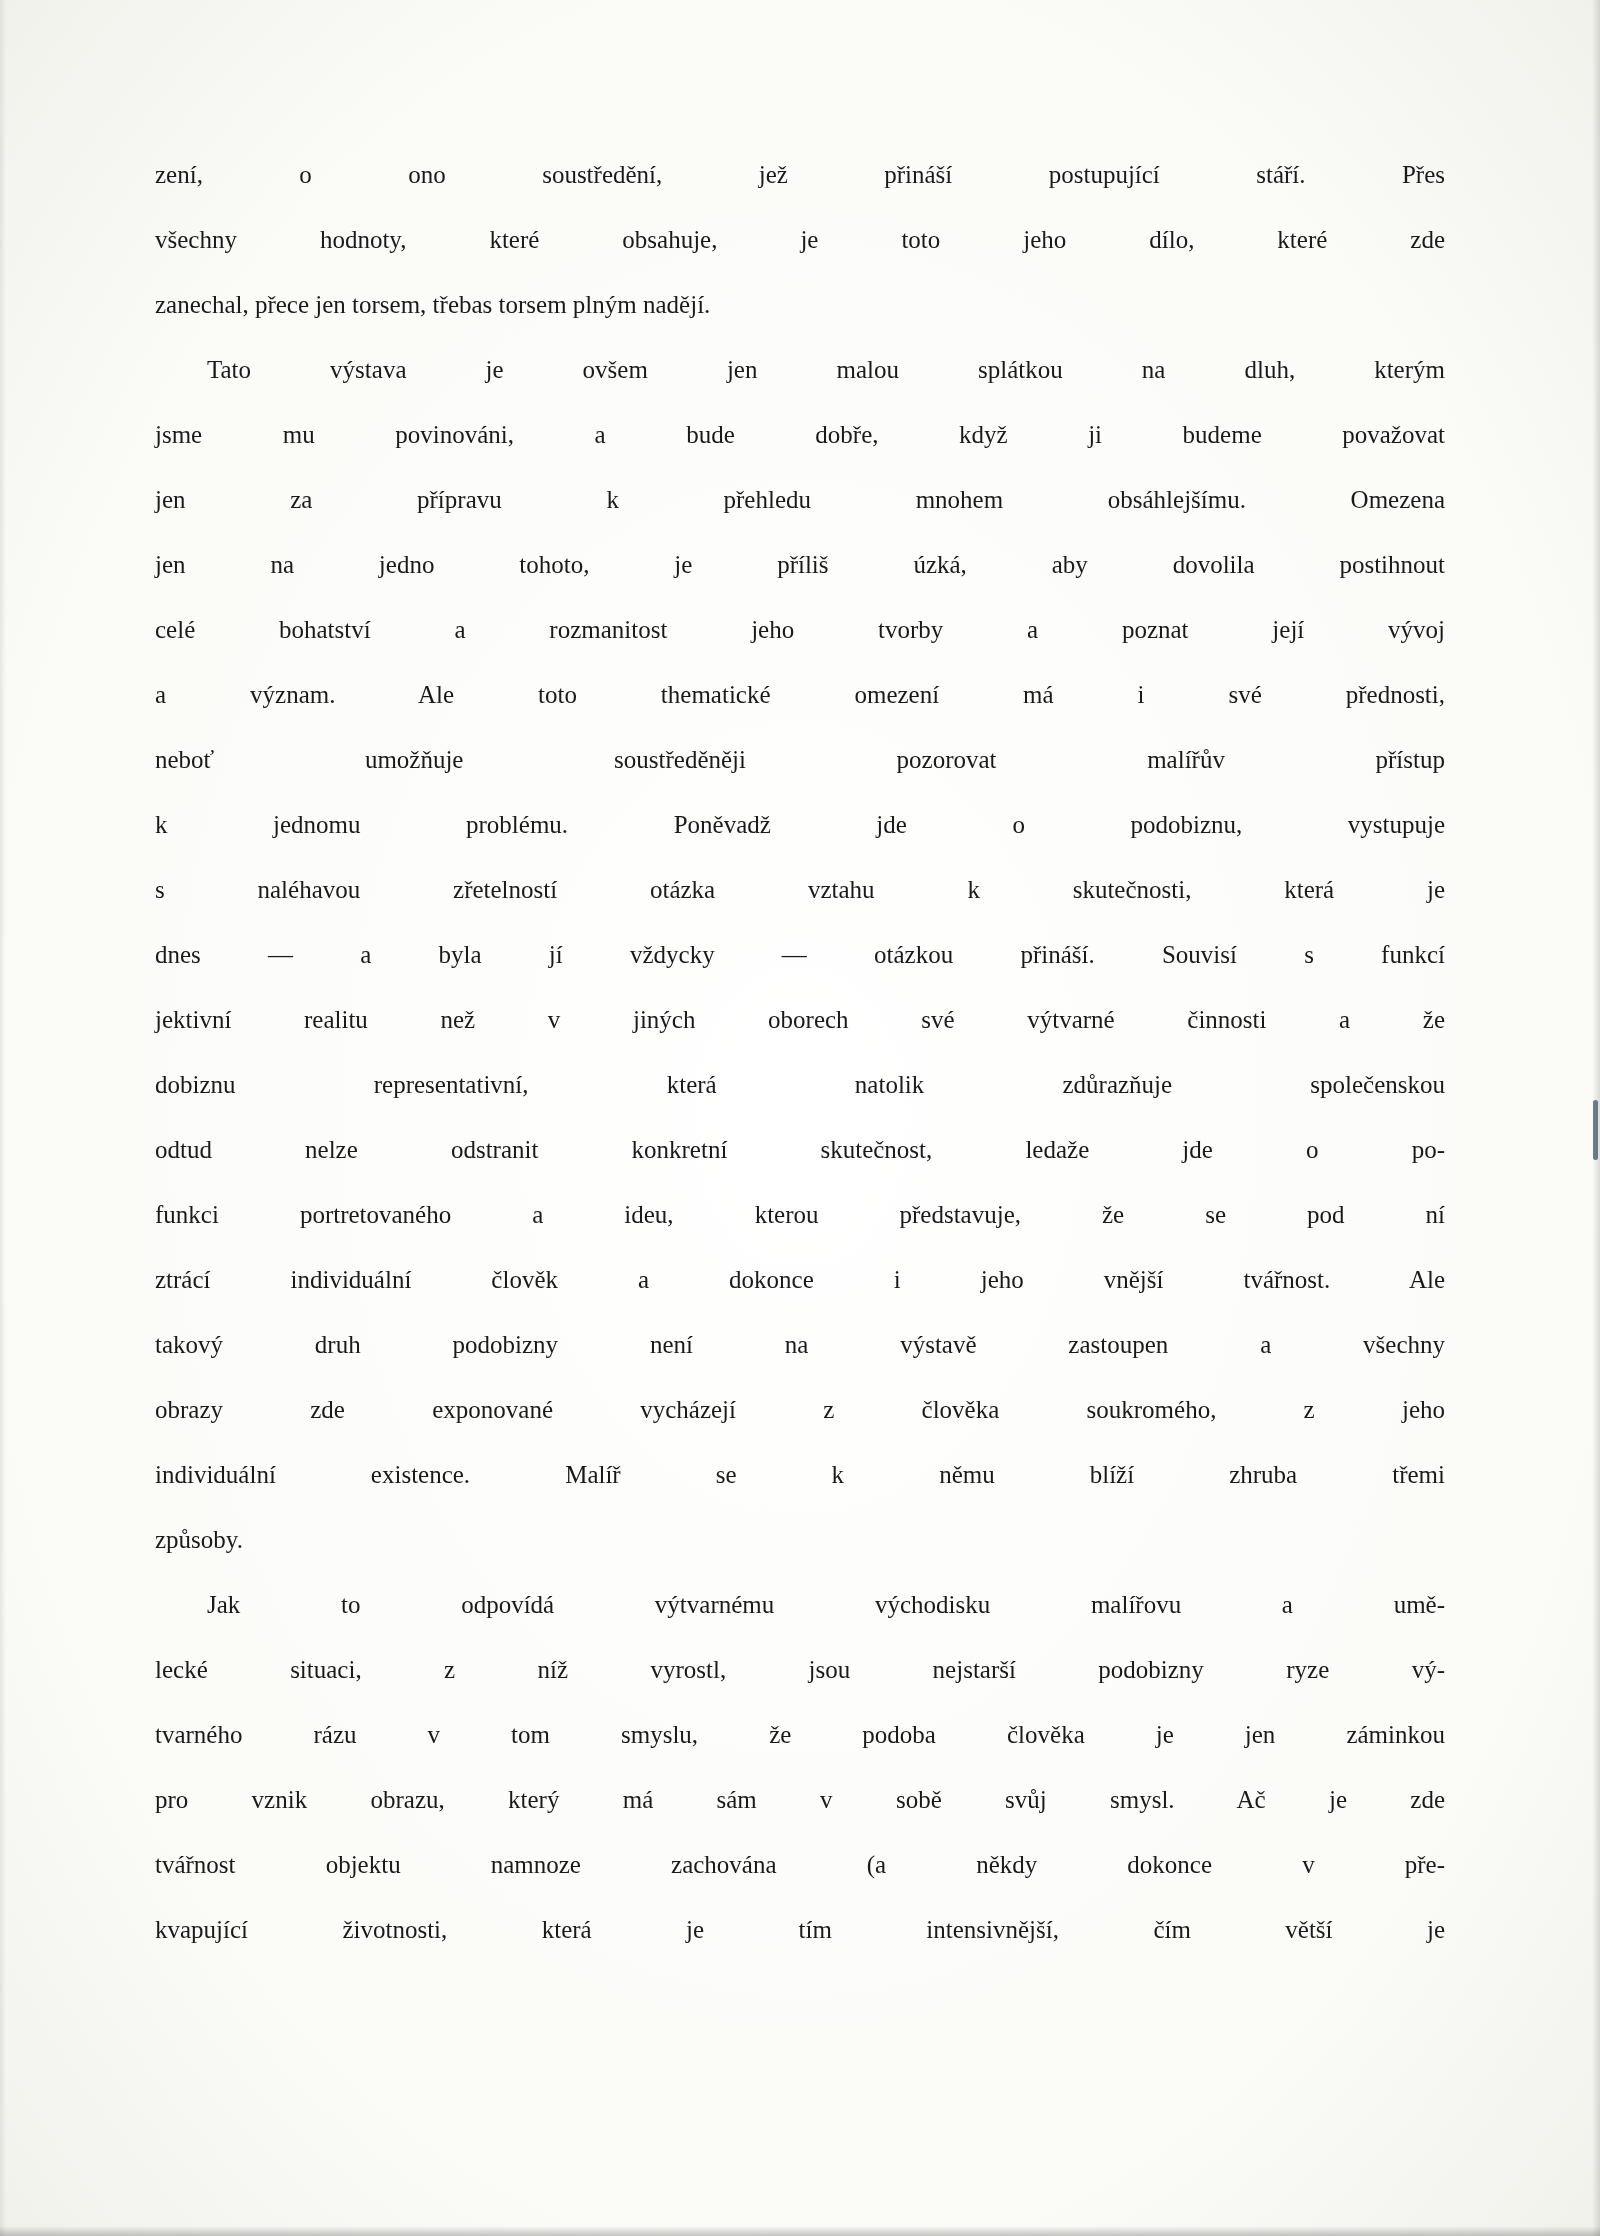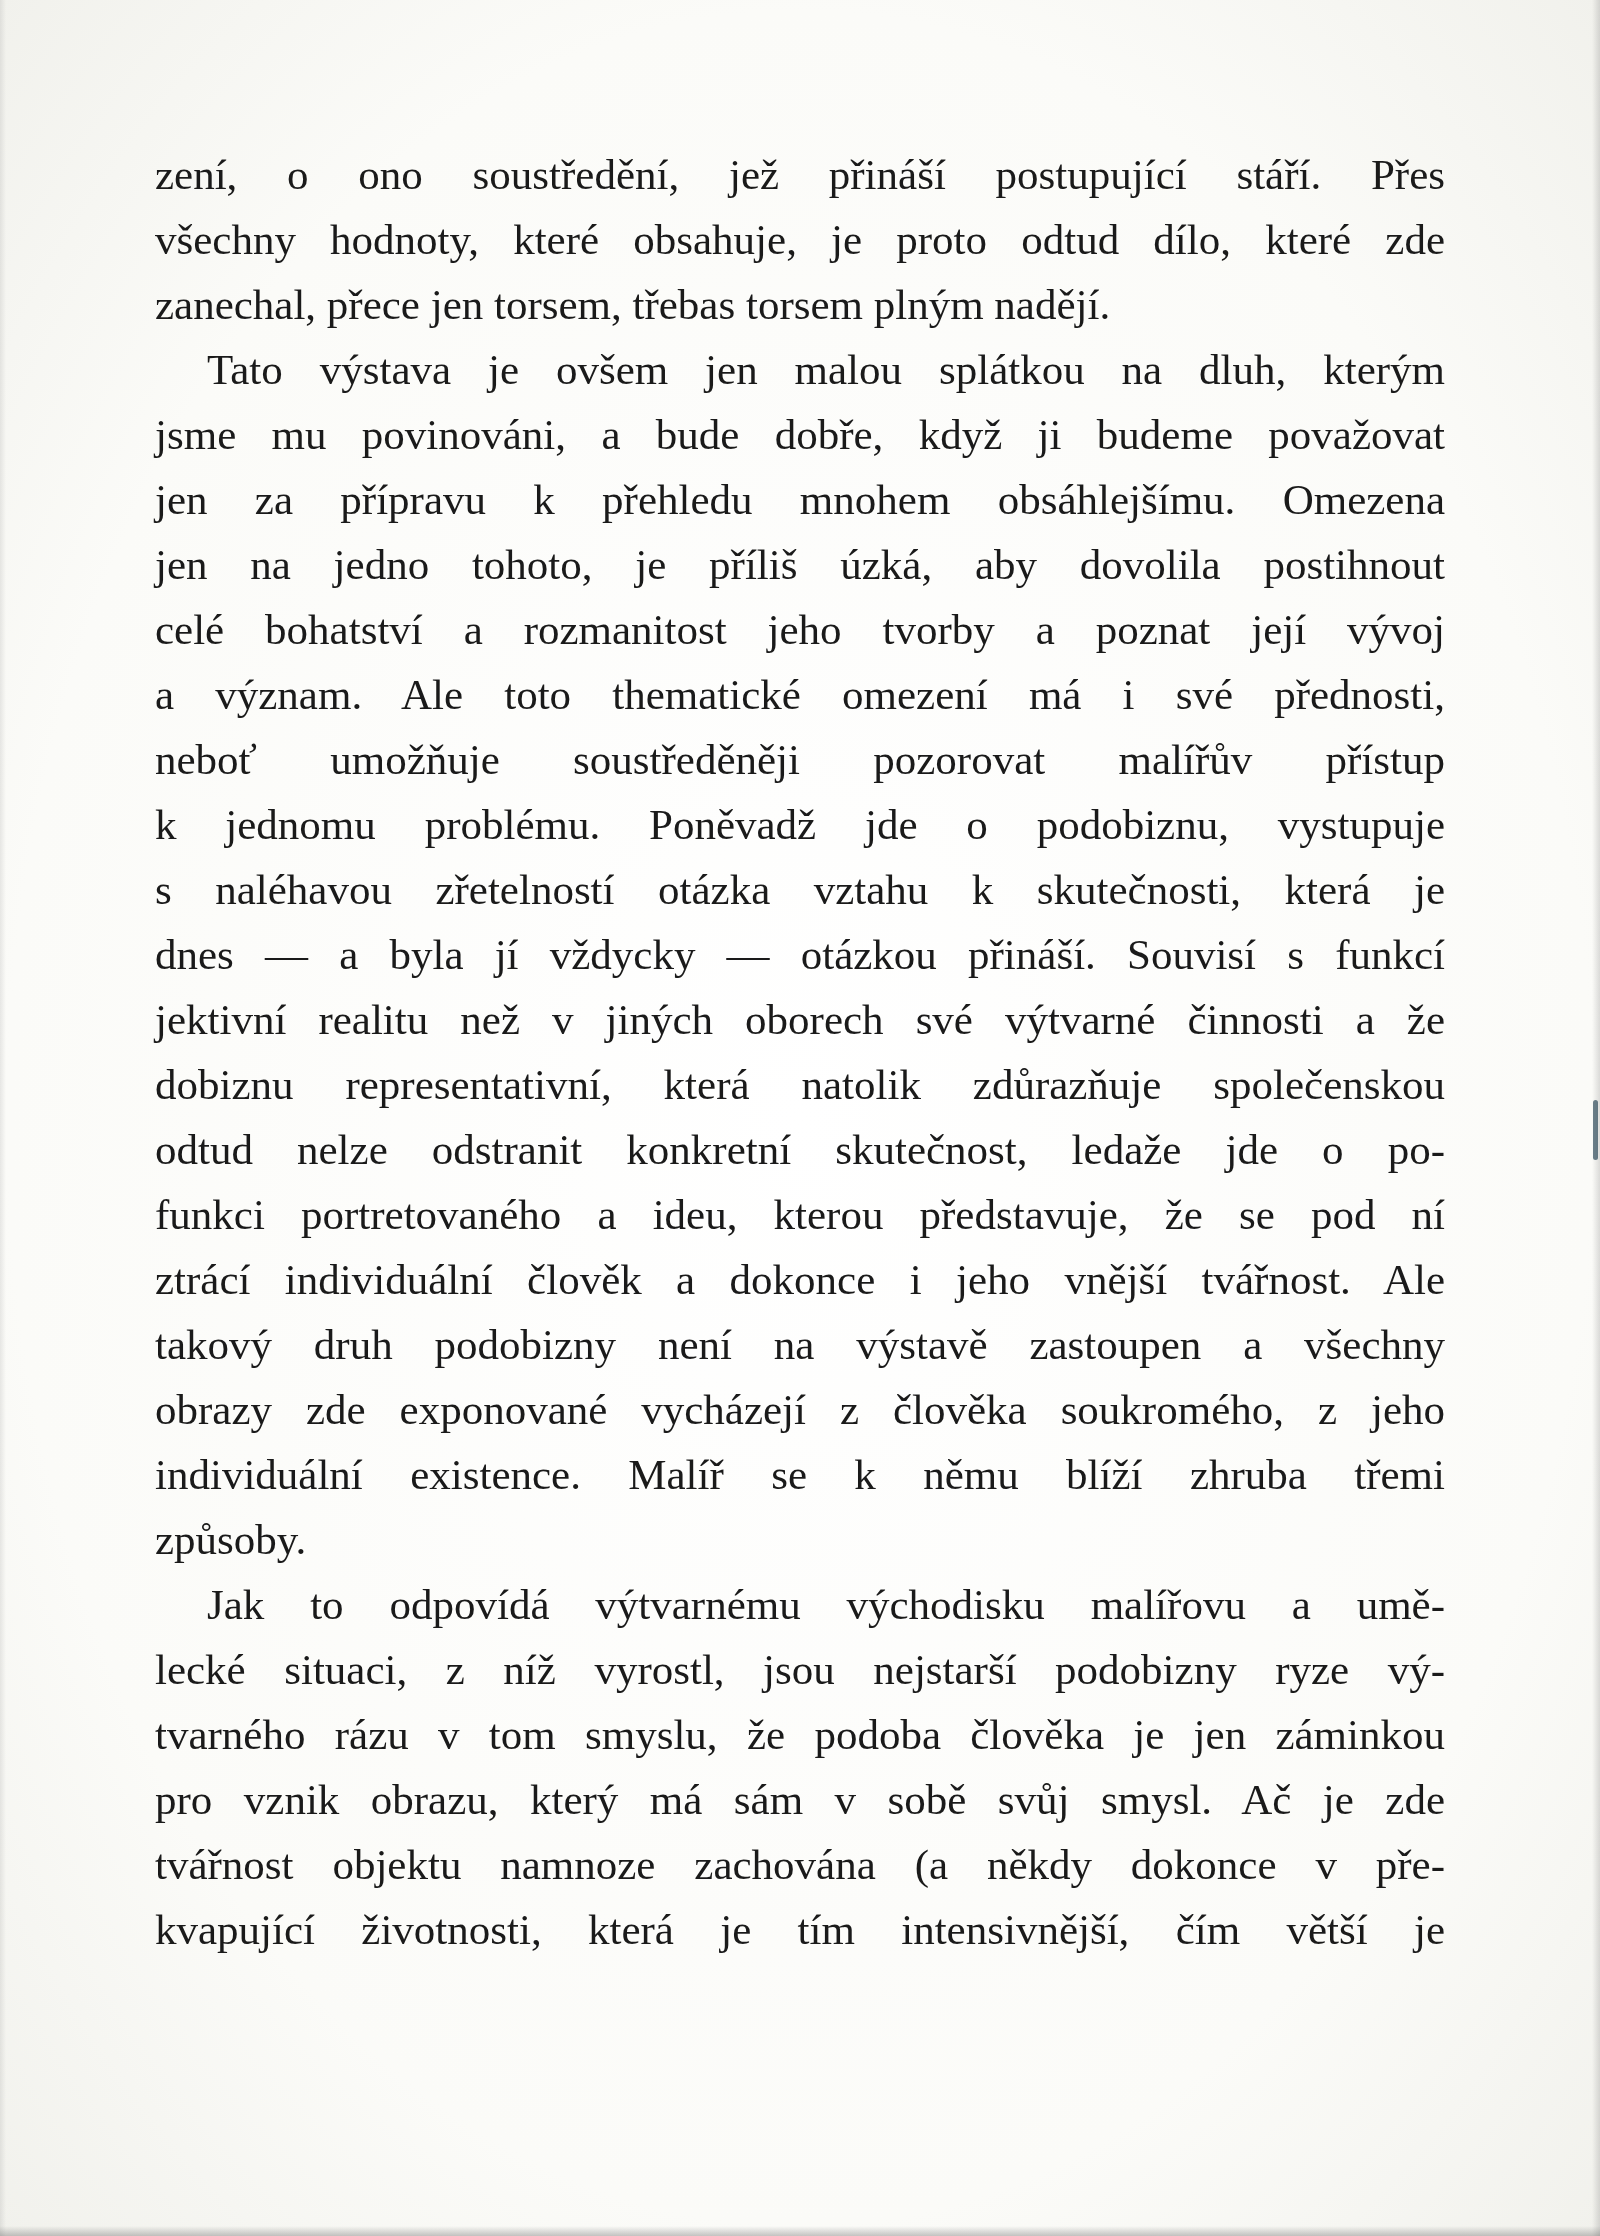--- a/index.html
+++ b/index.html
@@ -44,21 +44,21 @@
     .text-block {
       position: absolute;
       left: 155px;
       top: 142px;
       width: 1290px;
     }
     .line {
       display: block;
       height: 65px;
       line-height: 65px;
-      font-size: 43px;
+      font-size: 25px;
       text-align: justify;
       text-align-last: justify;
       white-space: nowrap;
       overflow: visible;
     }
     .line.last {
       text-align-last: left;
     }
     .line.indent {
       padding-left: 52px;
@@ -83,21 +83,21 @@
 <div class="page">
   <div class="page-edge-left"></div>
   <div class="page-edge-right"></div>
   <div class="page-edge-bottom"></div>
   <div class="binding-mark"></div>
 
   <div class="text-block">
 
     <div class="paragraph">
       <span class="line">zení, o ono soustředění, jež přináší postupující stáří. Přes</span>
-      <span class="line">všechny hodnoty, které obsahuje, je proto odtud dílo, které zde</span>
+      <span class="line">všechny hodnoty, které obsahuje, je toto jeho dílo, které zde</span>
       <span class="line last">zanechal, přece jen torsem, třebas torsem plným nadějí.</span>
     </div>
 
     <div class="paragraph">
       <span class="line indent">Tato výstava je ovšem jen malou splátkou na dluh, kterým</span>
       <span class="line">jsme mu povinováni, a bude dobře, když ji budeme považovat</span>
       <span class="line">jen za přípravu k přehledu mnohem obsáhlejšímu. Omezena</span>
       <span class="line">jen na jedno tohoto, je příliš úzká, aby dovolila postihnout</span>
       <span class="line">celé bohatství a rozmanitost jeho tvorby a poznat její vývoj</span>
       <span class="line">a význam. Ale toto thematické omezení má i své přednosti,</span>

